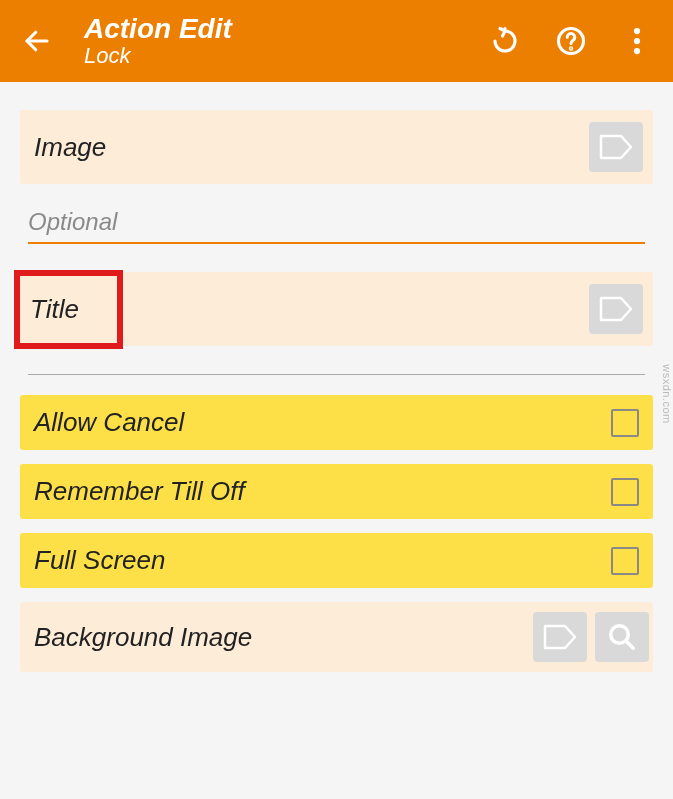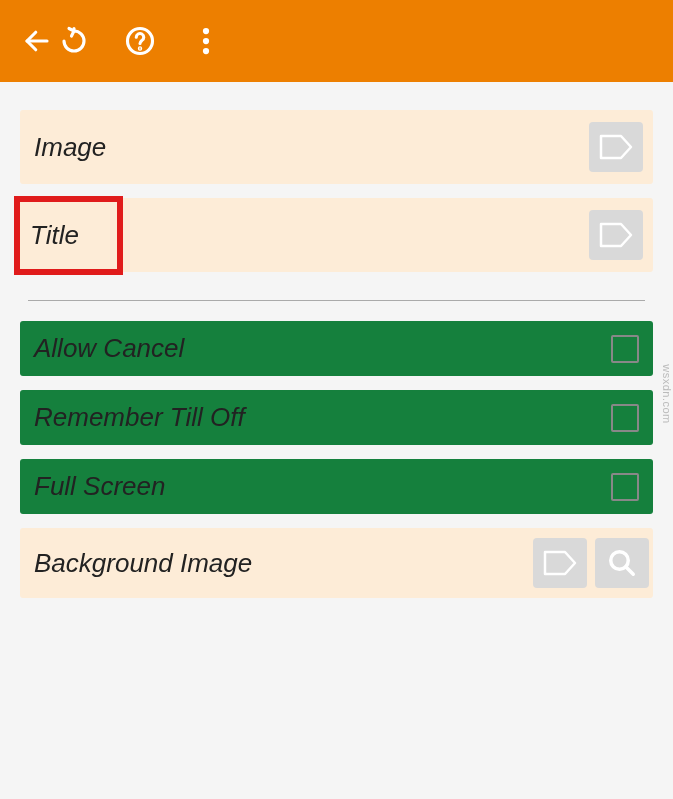--- a/index.html
+++ b/index.html
@@ -21,39 +21,43 @@
 
 .input-row { padding: 4px 8px 0 8px; margin-bottom: 28px; }
 .text-input { width: 100%; border: none; border-bottom: 2.5px solid #ed7f00; background: transparent; font-family: inherit; font-size: 24px; font-style: italic; color: #222; padding: 6px 0; outline: none; }
 .text-input::placeholder { color: #8a8a8a; }
 .code-highlight { border: 6px solid #e01b1b; padding: 18px 18px 18px 10px; display: inline-block; }
 .code-section { background: #fdecd7; border-radius: 3px; display: flex; align-items: center; padding: 0 10px 0 0; flex: 1; height: 74px; }
 .code-label-wrap { display: flex; align-items: center; height: 100%; }
 
 .hr { border: none; border-top: 1.5px solid #aaa; margin: 28px 8px 20px 8px; }
 
-.check-row { background: #15803d; border-radius: 3px; display: flex; align-items: center; padding: 12px 14px; margin-bottom: 14px; }
+.check-row { background: #fde047; border-radius: 3px; display: flex; align-items: center; padding: 12px 14px; margin-bottom: 14px; }
 .check-label { font-size: 26px; font-style: italic; flex: 1; color: #222; }
 .checkbox { width: 28px; height: 28px; border: 2.5px solid #888; border-radius: 2px; cursor: pointer; }
 
 .last-row { background: #fdecd7; border-radius: 3px; display: flex; align-items: center; padding: 10px 4px 10px 14px; }
 
 .watermark { position: absolute; right: 6px; bottom: 50%; transform: rotate(90deg) translateX(50%); transform-origin: right; font-family: Arial, sans-serif; font-size: 11px; color: #bbb; letter-spacing: 0.5px; }
 
 svg { display: block; }
 </style>
 </head>
 <body>
 
 <div class="header">
   <div class="header-back">
     <svg width="30" height="30" viewBox="0 0 24 24" fill="none" stroke="white" stroke-width="2.5" stroke-linecap="round" stroke-linejoin="round">
         <line x1="20" y1="12" x2="4" y2="12"></line>
         <polyline points="11 19 4 12 11 5"></polyline>
       </svg>
+  </div>
+  <div class="header-titles">
+    <div class="header-title">Action Edit</div>
+    <div class="header-subtitle">Lock</div>
   </div>
   <div class="header-actions">
     <div class="header-btn">
       <svg width="30" height="30" viewBox="0 0 24 24" fill="none" stroke="white" stroke-width="2.5" stroke-linecap="round">
           <path d="M12 4 L12 2 M12 4 A8 8 0 1 1 4 12"></path>
           <polyline points="8 2 12 4 10 8" fill="none"></polyline>
         </svg>
     </div>
     <div class="header-btn">
       <svg width="30" height="30" viewBox="0 0 24 24" fill="none" stroke="white" stroke-width="2.5" stroke-linecap="round">
@@ -76,20 +80,23 @@
 
   <div class="section">
     <div class="section-label">Image</div>
     <div class="icon-box">
       <svg width="34" height="26" viewBox="0 0 34 26" fill="none" stroke="white" stroke-width="2.5" stroke-linejoin="round">
           <path d="M2 2 L22 2 L32 13 L22 24 L2 24 Z"></path>
         </svg>
     </div>
   </div>
 
+  <div class="input-row">
+    <input class="text-input" type="text" placeholder="Optional" style="">
+  </div>
 
   <div class="code-section" style="position: relative;">
     <div class="code-label-wrap">
       <span class="code-highlight" style="margin-left:-6px;">
         <span class="section-label" style="padding-right:20px;">Title</span>
       </span>
     </div>
     <div style="flex:1"></div>
     <div class="icon-box">
       <svg width="34" height="26" viewBox="0 0 34 26" fill="none" stroke="white" stroke-width="2.5" stroke-linejoin="round">

